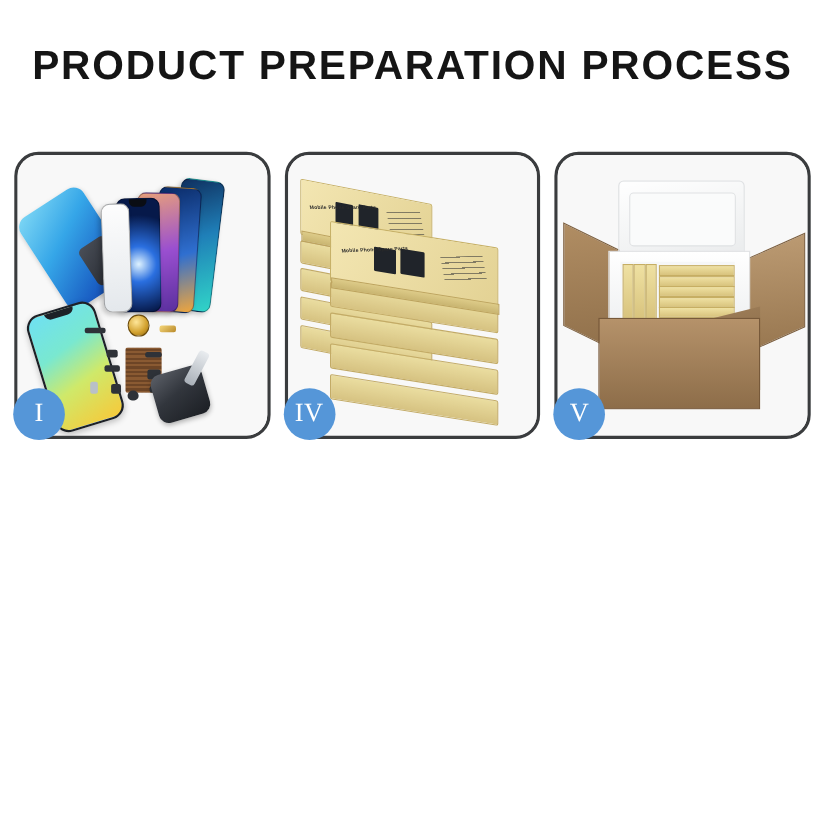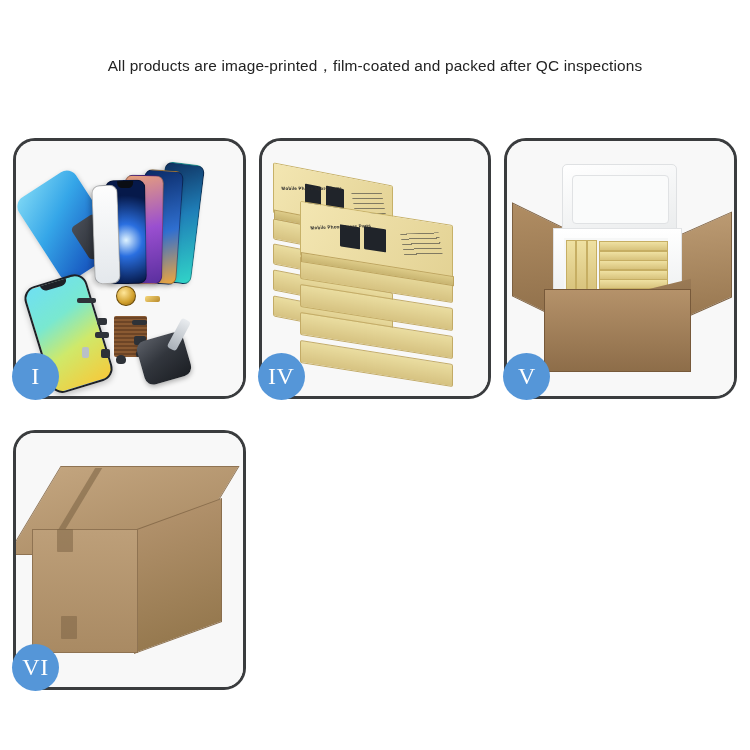--- a/index.html
+++ b/index.html
@@ -290,21 +290,21 @@
     background:rgba(120,96,66,.55);transform:skew(-31deg);
   }
   .p6-tape{position:absolute;background:rgba(125,100,70,.55);border-radius:1px;}
 </style>
 </head>
 <body>
 
 <div class="page">
 
   <div class="header">
-    <div class="subtitle">All products are image-printed，film-coated and packed after QC inspections</div>
+    <div class="title">PRODUCT PREPARATION PROCESS</div>
   </div>
 
   <div class="grid">
 
     <div class="panel">
       <div class="stage">
         <div class="p1-blue"></div>
         <div class="fan">
           <div class="scr s5"></div>
           <div class="scr s4"></div>
@@ -386,26 +386,15 @@
           <div class="p5-yb" style="left:34%;top:42%;width:64%;height:15%;"></div>
           <div class="p5-yb" style="left:34%;top:60%;width:64%;height:15%;"></div>
           <div class="p5-yb" style="left:34%;top:78%;width:64%;height:15%;"></div>
         </div>
         <div class="p5-bodyR"></div>
         <div class="p5-body"></div>
       </div>
       <div class="badge">V</div>
     </div>
 
-    <div class="panel">
-      <div class="stage">
-        <div class="p6-top"></div>
-        <div class="p6-seam"></div>
-        <div class="p6-side"></div>
-        <div class="p6-front"></div>
-        <div class="p6-tape" style="left:18%;top:38%;width:7%;height:9%;"></div>
-        <div class="p6-tape" style="left:20%;top:72%;width:7%;height:9%;"></div>
-      </div>
-      <div class="badge">VI</div>
-    </div>
 
   </div>
 </div>
 
 </body></html>

